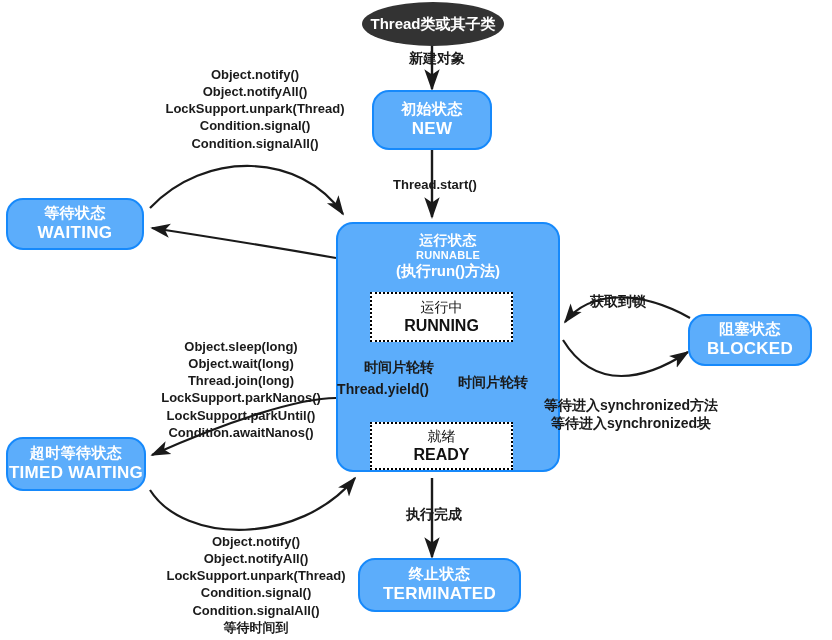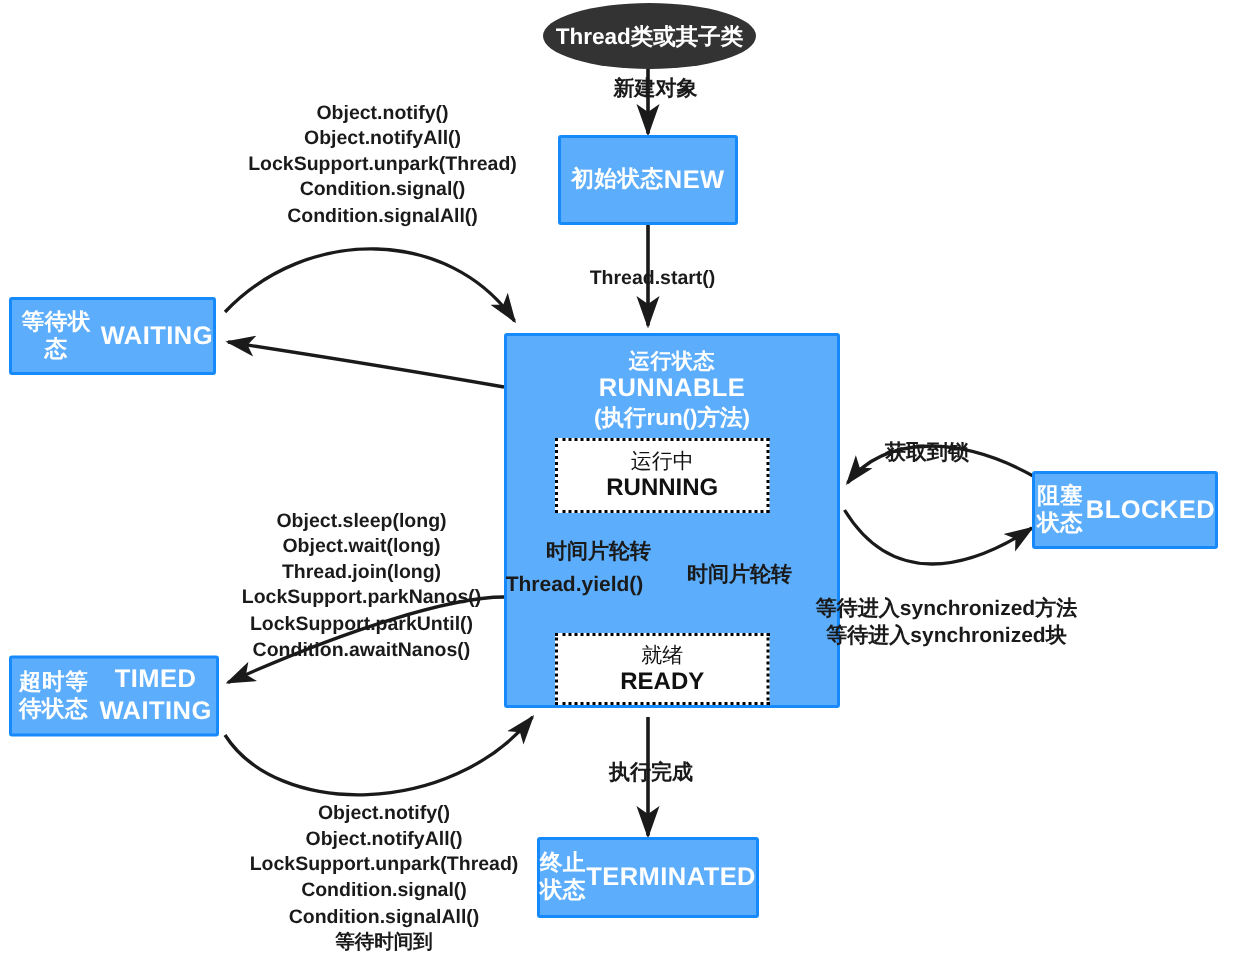--- a/index.html
+++ b/index.html
@@ -25,24 +25,24 @@
     height: 640px;
     pointer-events: none;
   }
 
   
   .state-box {
     position: absolute;
     box-sizing: border-box;
     background: #5CADFB;
     border: 2px solid #1689FB;
-    border-radius: 2px;
+    border-radius: 17px;
     color: #ffffff;
     display: flex;
-    flex-direction: row;
+    flex-direction: column;
     align-items: center;
     justify-content: center;
     text-align: center;
     font-weight: bold;
     line-height: 1.22;
     z-index: 3;
   }
   .state-box .cn {
     font-size: 15px;
     letter-spacing: 0.4px;
@@ -76,21 +76,21 @@
     padding: 0;
   }
   #runnable-title {
     text-align: center;
     padding-top: 8px;
     color: #ffffff;
     font-weight: bold;
     line-height: 1.22;
   }
   #runnable-title .cn { font-size: 14px; display:block; }
-  #runnable-title .en { font-size: 17px; display:block; }
+  #runnable-title .en { font-size: 11px; display:block; }
   #runnable-title .sub { font-size: 15px; display:block; }
 
   .inner-box {
     position: absolute;
     box-sizing: border-box;
     background: #ffffff;
     border: 2px dotted #000000;
     color: #111111;
     display: flex;
     flex-direction: column;
@@ -192,21 +192,21 @@
   <div class="state-box" style="left:6px; top:437px; width:140px; height:54px;">
     <span class="cn">超时等待状态</span>
     <span class="en">TIMED  WAITING</span>
   </div>
 
   <div class="state-box" style="left:688px; top:314px; width:124px; height:52px;">
     <span class="cn">阻塞状态</span>
     <span class="en">BLOCKED</span>
   </div>
 
-  <div class="state-box" style="left:358px; top:558px; width:148px; height:54px;">
+  <div class="state-box" style="left:358px; top:558px; width:163px; height:54px;">
     <span class="cn">终止状态</span>
     <span class="en">TERMINATED</span>
   </div>
 
   <div class="edge-label cn-label" style="left:392px; top:49px; width:90px;">新建对象</div>
 
   <div class="edge-label" style="left:375px; top:176px; width:120px;">Thread.start()</div>
 
   <div class="edge-label" style="left:148px; top:66px; width:214px;">Object.notify()
 Object.notifyAll()

